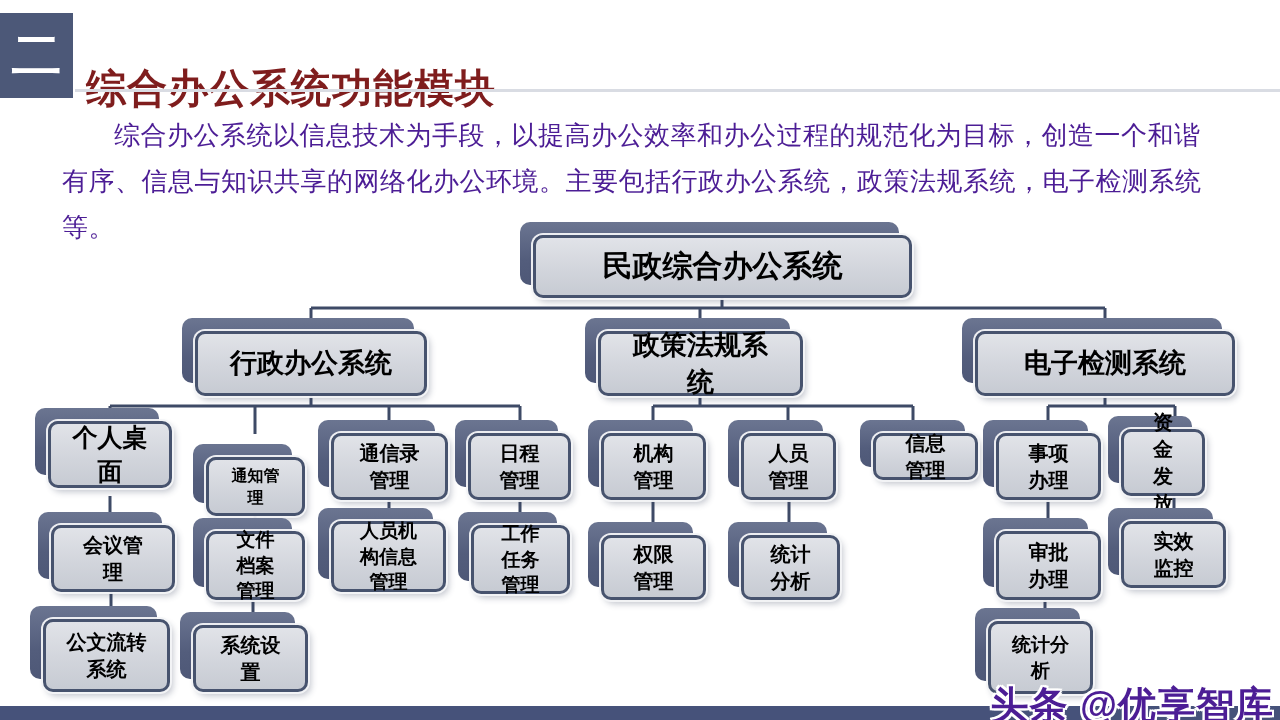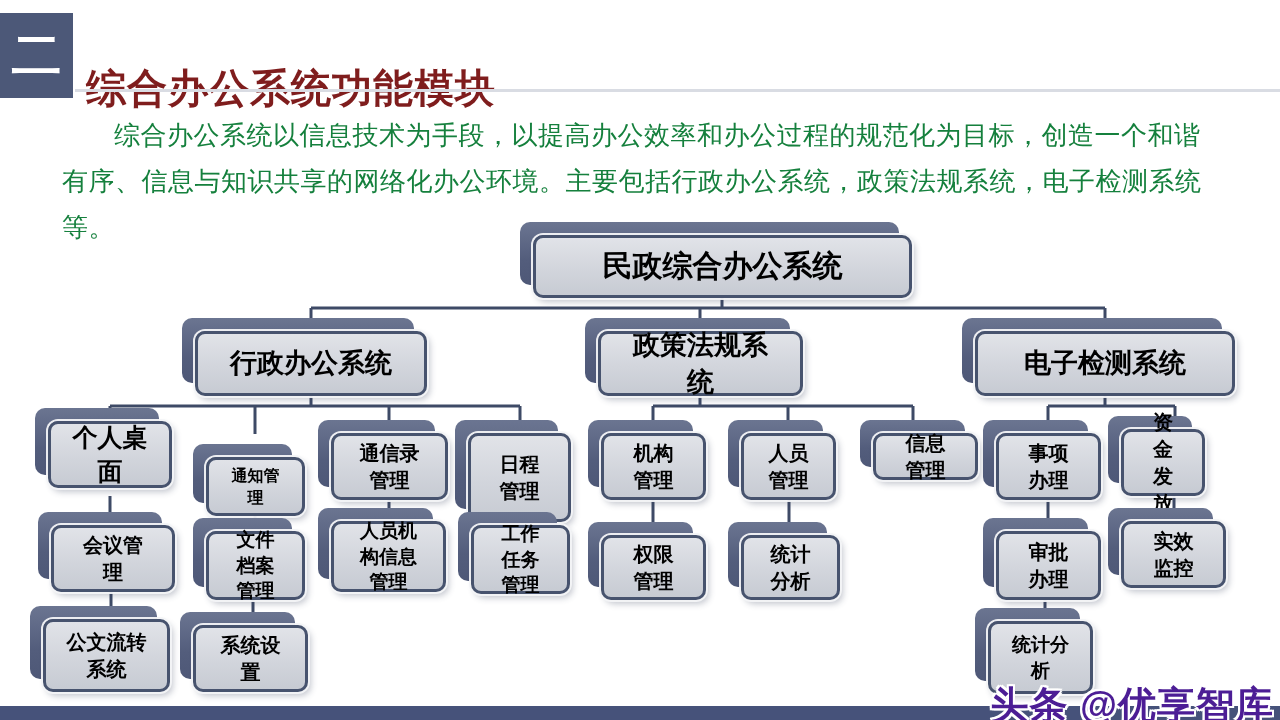--- a/index.html
+++ b/index.html
@@ -8,21 +8,21 @@
 
   
   .badge{position:absolute;left:0;top:13px;width:73px;height:85px;background:#4C5878;
          color:#fff;font-weight:bold;font-size:50px;display:flex;align-items:center;justify-content:center;}
   .title{position:absolute;left:86px;top:34px;font-size:40px;font-weight:bold;color:#7f1d1d;
          letter-spacing:1px;white-space:nowrap;}
   .divider{position:absolute;left:75px;top:89px;width:1205px;height:3px;background:#D9DCE3;}
 
   
   .intro{position:absolute;left:62px;top:112px;width:1156px;font-size:26px;line-height:46px;
-         color:#15803d;text-indent:2em;letter-spacing:0.5px;margin:0;}
+         color:#4c1d95;text-indent:2em;letter-spacing:0.5px;margin:0;}
 
   
   .connectors{position:absolute;left:0;top:0;z-index:1;}
   .connectors path{stroke:#3E4A66;stroke-width:3;fill:none;}
 
   
   .node{position:absolute;z-index:2;}
   .nb{position:absolute;left:0;top:0;right:13px;bottom:13px;border-radius:10px;
       background:linear-gradient(180deg,#6B7591 0%,#535D7C 60%,#4E5877 100%);}
   .nf{position:absolute;left:13px;top:13px;right:0;bottom:0;border-radius:10px;
@@ -96,21 +96,21 @@
     <div class="nf">
       <span class="nl">通知管理</span>
     </div>
   </div>
   <div class="node" style="left:318px;top:420px;width:130px;height:80px;font-size:20px">
     <div class="nb"></div>
     <div class="nf">
       <span class="nl">通信录管理</span>
     </div>
   </div>
-  <div class="node" style="left:455px;top:420px;width:116px;height:102px;font-size:20px">
+  <div class="node" style="left:455px;top:420px;width:116px;height:80px;font-size:20px">
     <div class="nb"></div>
     <div class="nf">
       <span class="nl">日程管理</span>
     </div>
   </div>
   <div class="node" style="left:588px;top:420px;width:118px;height:80px;font-size:20px">
     <div class="nb"></div>
     <div class="nf">
       <span class="nl">机构管理</span>
     </div>

